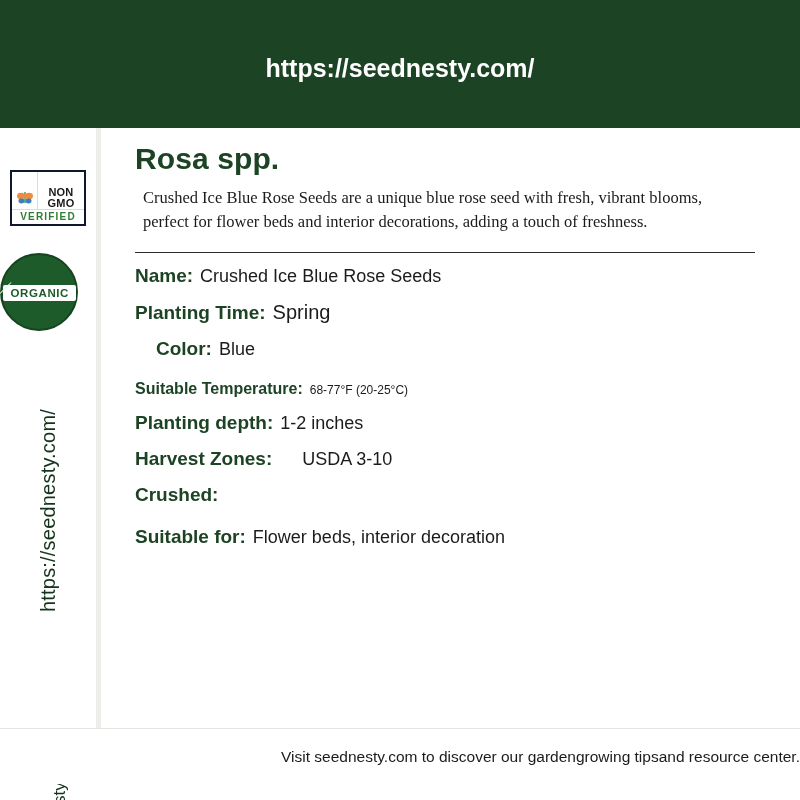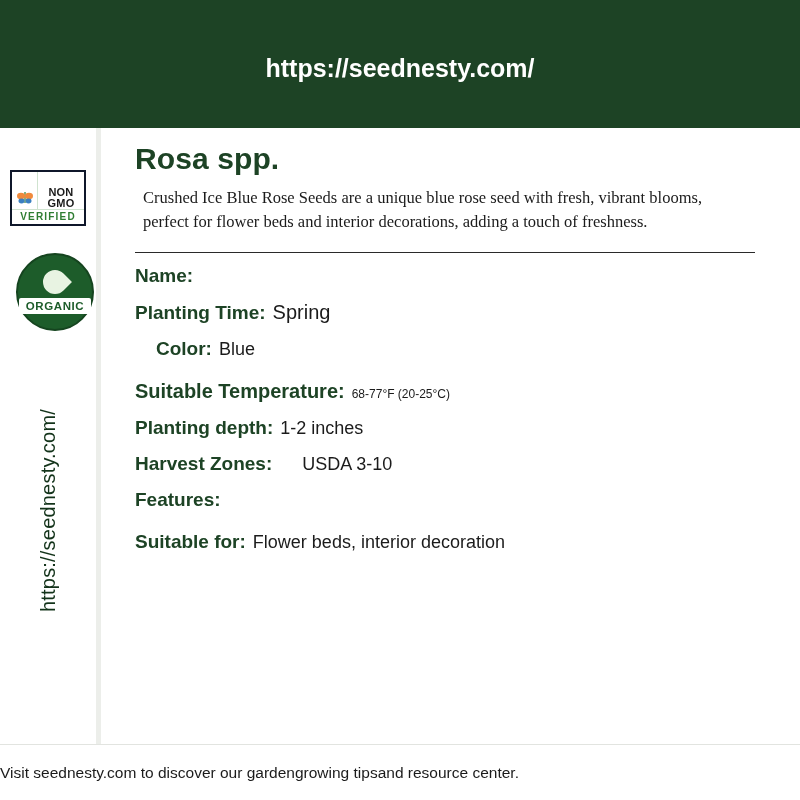--- a/index.html
+++ b/index.html
@@ -80,27 +80,27 @@
     border-top: 1px solid #cfe3cf;
     text-align: center;
     font-size: 10px;
     font-weight: 700;
     color: #2f7d32;
     letter-spacing: 1.2px;
     padding: 1px 0 2px;
   }
   .badge-organic {
     position: absolute;
-    left: 16px; top: 125px;
+    left: 0; top: 125px;
     width: 78px; height: 78px;
     border-radius: 50%;
     background: #1d5c2a;
     border: 2px solid #15441f;
     display: flex;
-    flex-direction: column;
+    flex-direction: row;
     align-items: center;
     justify-content: center;
   }
   .badge-organic .leaf {
     width: 24px; height: 24px;
     border-radius: 50% 0 50% 50%;
     background: #e8f3e2;
     transform: rotate(45deg);
     margin-bottom: 2px;
   }
@@ -192,37 +192,37 @@
     font-weight: 700;
     white-space: nowrap;
     margin-right: 7px;
   }
   .spec-value {
     color: #1b1b1b;
   }
   .sz-0 .spec-label { font-size: 19px; } .sz-0 .spec-value { font-size: 18px; }
   .sz-1 .spec-label { font-size: 19px; } .sz-1 .spec-value { font-size: 20px; }
   .sz-2 .spec-label { font-size: 19px; margin-left: 21px; } .sz-2 .spec-value { font-size: 18px; }
-  .sz-3 .spec-label { font-size: 20px; } .sz-3 .spec-value { font-size: 12px; }
+  .sz-3 .spec-label { font-size: 16px; } .sz-3 .spec-value { font-size: 12px; }
   .sz-4 .spec-label { font-size: 19px; } .sz-4 .spec-value { font-size: 18px; }
   .sz-5 .spec-label { font-size: 19px; } .sz-5 .spec-value { font-size: 18px; margin-left: 23px; }
   .sz-6 .spec-label { font-size: 19px; } .sz-6 .spec-value { font-size: 18px; }
   .sz-7 .spec-label { font-size: 19px; } .sz-7 .spec-value { font-size: 18px; }
   .spec-row.gap-lg { margin-bottom: 20px; }
 
   
   .footer {
     position: absolute;
-    left: 0; top: 744px;
+    left: 0; top: 728px;
     width: 800px; height: 56px;
     background: #ffffff;
     border-top: 1px solid #e2e4e0;
     display: flex;
     align-items: center;
-    justify-content: flex-start;
+    justify-content: flex-end;
   }
   .footer-text {
     font-size: 15.5px;
     color: #1b1b1b;
   }
 </style>
 </head>
 <body>
 
 <div id="page">
@@ -270,20 +270,21 @@
   <div class="card">
     <div class="card-inner">
       <h1 class="title">Rosa spp.</h1>
       <p class="desc">Crushed Ice Blue Rose Seeds are a unique blue rose seed with fresh, vibrant blooms, perfect for flower beds and interior decorations, adding a touch of freshness.</p>
       <div class="divider"></div>
 
       <div class="spec-list">
 
         <div class="spec-row sz-0">
           <span class="spec-label">Name:</span>
+          <span class="spec-value">Crushed Ice Blue Rose Seeds</span>
         </div>
 
         <div class="spec-row sz-1">
           <span class="spec-label">Planting Time:</span>
           <span class="spec-value">Spring</span>
         </div>
 
         <div class="spec-row sz-2 gap-lg">
           <span class="spec-label">Color:</span>
           <span class="spec-value">Blue</span>
@@ -298,21 +299,21 @@
           <span class="spec-label">Planting depth:</span>
           <span class="spec-value">1-2 inches</span>
         </div>
 
         <div class="spec-row sz-5">
           <span class="spec-label">Harvest Zones:</span>
           <span class="spec-value">USDA 3-10</span>
         </div>
 
         <div class="spec-row sz-6 gap-lg">
-          <span class="spec-label">Features:</span>
+          <span class="spec-label">Crushed:</span>
         </div>
 
         <div class="spec-row sz-7">
           <span class="spec-label">Suitable for:</span>
           <span class="spec-value">Flower beds, interior decoration</span>
         </div>
 
       </div>
     </div>
   </div>

